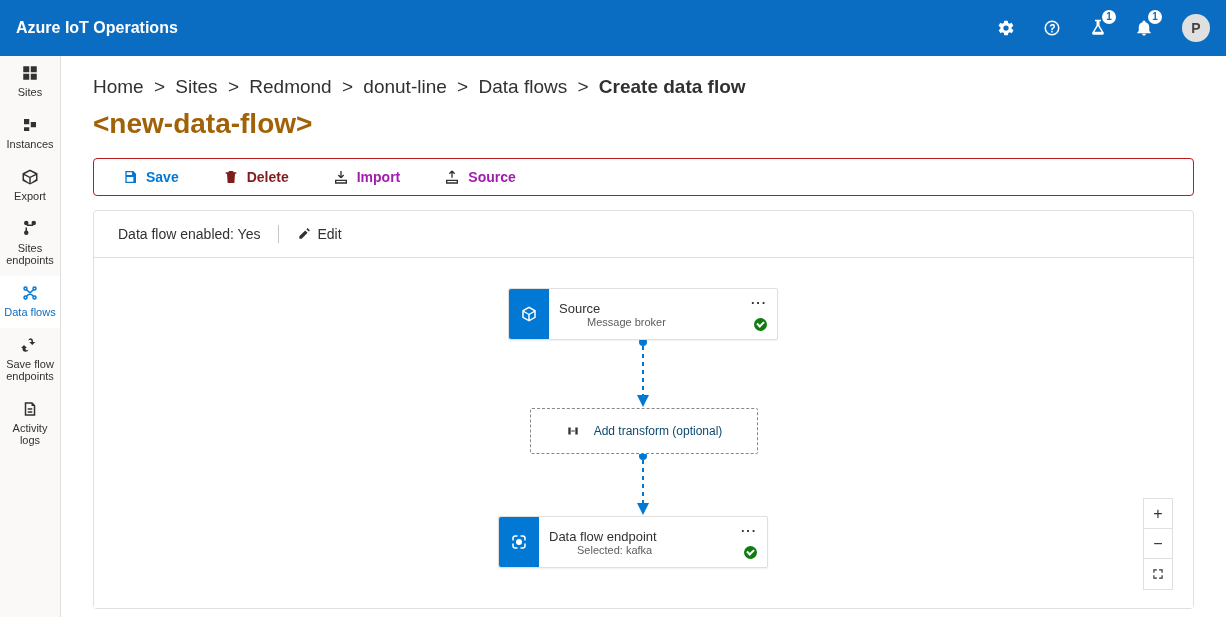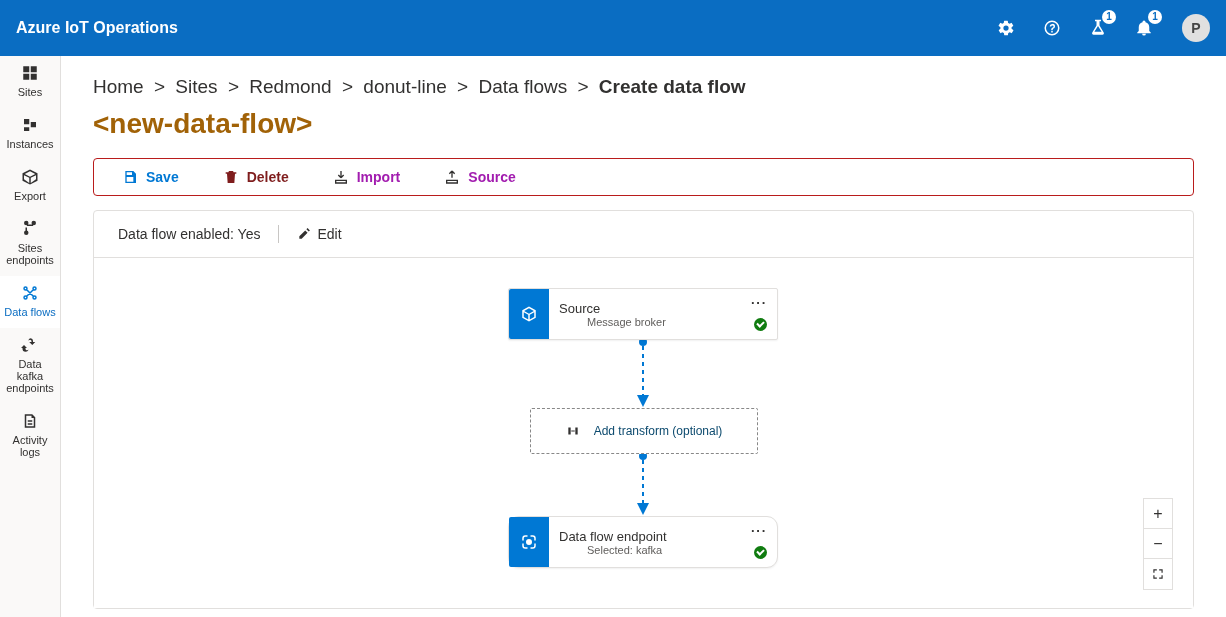--- a/index.html
+++ b/index.html
@@ -52,21 +52,21 @@
     .node-left { width:40px; background:#0078d4; display:flex; align-items:center; justify-content:center; border-radius:2px 0 0 2px; flex-shrink:0; }
     .node-left svg { width:18px; height:18px; fill:#fff; }
     .node-body { flex:1; padding:8px 10px; display:flex; flex-direction:column; justify-content:center; }
     .node-title { font-size:13px; font-weight:400; color:#323130; }
     .node-sub { font-size:11px; color:#605e5c;padding-left:28px; }
     .node-menu { position:absolute; top:6px; right:10px; font-weight:700; color:#323130; cursor:pointer; letter-spacing:1px; font-size:13px;}
     .node-ok { position:absolute; bottom:8px; right:10px; width:13px; height:13px; border-radius:50%; background:#107c10; display:flex; align-items:center; justify-content:center; }
     .node-ok::after { content:""; width:5px; height:3px; border-left:2px solid #fff; border-bottom:2px solid #fff; transform:rotate(-45deg); margin-top:-2px;}
 
     #node-source { left:414px; top:30px; }
-    #node-dest   { left:414px; top:258px;border-radius:11px; }
+    #node-dest   { left:404px; top:258px; }
 
     .transform-box { position:absolute; left:436px; top:150px; width:228px; height:46px; border:1px dashed #888; border-radius:2px; display:flex; align-items:center; justify-content:center; gap:14px; font-size:12px; color:#0c4a6e; cursor:pointer; background:#fff; }
     .transform-box svg{ width:14px; height:14px; fill:#323130; }
 
     svg.connector { position:absolute; left:0; top:0; width:100%; height:100%; pointer-events:none; }
 
     .zoom-panel { position:absolute; right:20px; bottom:18px; width:30px; border:1px solid #e1dfdd; background:#fff; display:flex; flex-direction:column; }
     .zoom-btn { height:30px; display:flex; align-items:center; justify-content:center; cursor:pointer; border-bottom:1px solid #e1dfdd; font-size:16px; color:#323130; }
     .zoom-btn:last-child { border-bottom:none; }
     .zoom-btn svg{width:14px;height:14px;fill:#323130;}
@@ -134,21 +134,21 @@
     <div class="nav-item active">
       <svg viewBox="0 0 24 24">
           <path d="M6 4a2 2 0 1 1-2 2 2 2 0 0 1 2-2Zm12 0a2 2 0 1 1-2 2 2 2 0 0 1 2-2ZM6 16a2 2 0 1 1-2 2 2 2 0 0 1 2-2Zm12 0a2 2 0 1 1-2 2 2 2 0 0 1 2-2ZM7 7l10 10M17 7 7 17" stroke="#0078d4" stroke-width="2" fill="none"></path>
         </svg>
       <span class="nav-label">Data flows</span>
     </div>
     <div class="nav-item">
       <svg viewBox="0 0 24 24">
           <path d="M12 3a4 4 0 0 1 4 4v1h3l-4 4-4-4h3V7a2 2 0 0 0-4 0v10a4 4 0 0 1-8 0v-1H0l4-4 4 4H6v1a2 2 0 0 0 4 0V7a4 4 0 0 1 2-4Z"></path>
         </svg>
-      <span class="nav-label">Data kafka endpoints</span>
+      <span class="nav-label">Save flow endpoints</span>
     </div>
     <div class="nav-item">
       <svg viewBox="0 0 24 24">
           <path d="M5 3h10l4 4v14H5Zm2 2v14h10V8h-3V5Zm2 6h6v2H9Zm0 4h6v2H9Z"></path>
         </svg>
       <span class="nav-label">Activity logs</span>
     </div>
   </div>
 
   <div class="main">

